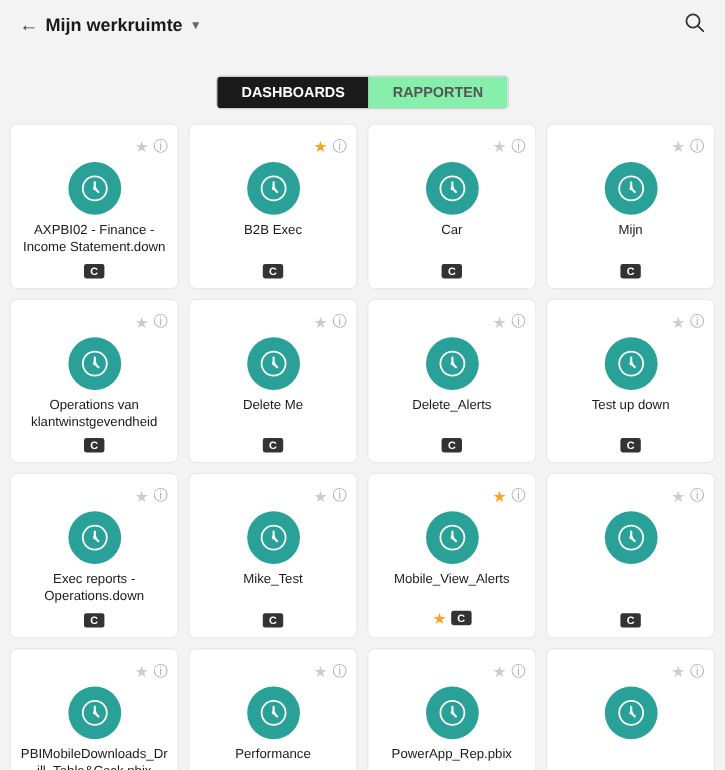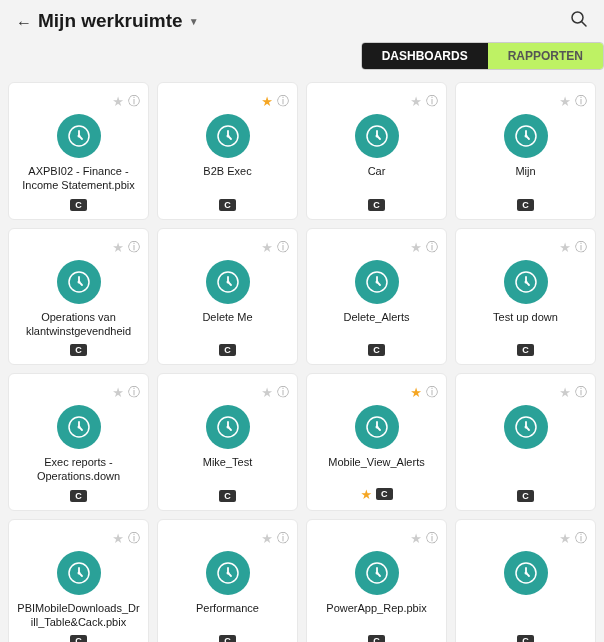--- a/index.html
+++ b/index.html
@@ -26,52 +26,53 @@
       display: flex;
       align-items: center;
       gap: 6px;
     }
     .back-arrow {
       font-size: 16px;
       color: #333;
       cursor: pointer;
     }
     .workspace-title {
-      font-size: 19px;
+      font-size: 15px;
       font-weight: 600;
       color: #1a1a1a;
     }
     .chevron-down {
       font-size: 10px;
       color: #666;
     }
     .search-icon {
       font-size: 16px;
       color: #333;
       cursor: pointer;
     }
     .tabs-row {
       display: flex;
-      justify-content: flex-end;
+      justify-content: center;
       margin-bottom: 12px;
+      margin-top: 20px;
     }
     .tab-group {
       display: flex;
       border: 1px solid #ccc;
       border-radius: 4px;
       overflow: hidden;
       background: white;
     }
     .tab {
       padding: 6px 20px;
       font-size: 12px;
       font-weight: 600;
       cursor: pointer;
       color: #555;
-      background: #bef264;
+      background: #86efac;
       border: none;
     }
     .tab.active {
       background: #1a1a1a;
       color: white;
     }
     .grid-area {
       padding: 0 8px 8px 8px;
       overflow-y: auto;
     }
@@ -185,21 +186,21 @@
             <span class="star-icon empty">★</span>
             <span class="info-icon">ⓘ</span>
           </div>
           <div class="dashboard-icon">
             <svg viewBox="0 0 24 24" fill="none">
     <circle cx="12" cy="12" r="10" fill="none" stroke="white" stroke-width="1.5"></circle>
     <path d="M12 7v5l3 3" stroke="white" stroke-width="1.8" stroke-linecap="round"></path>
     <circle cx="12" cy="12" r="1.5" fill="white"></circle>
   </svg>
           </div>
-          <div class="card-label">AXPBI02 - Finance - Income Statement.pbix</div>
+          <div class="card-label">AXPBI02 - Finance - Income Statement.down</div>
           <div class="badge-row">
             <span class="badge">C</span>
           </div>
         </div>
         <div class="card">
           <div class="card-icons-row">
             <span class="spacer-icon"></span>
             <span class="star-icon gold">★</span>
             <span class="info-icon">ⓘ</span>
           </div>

